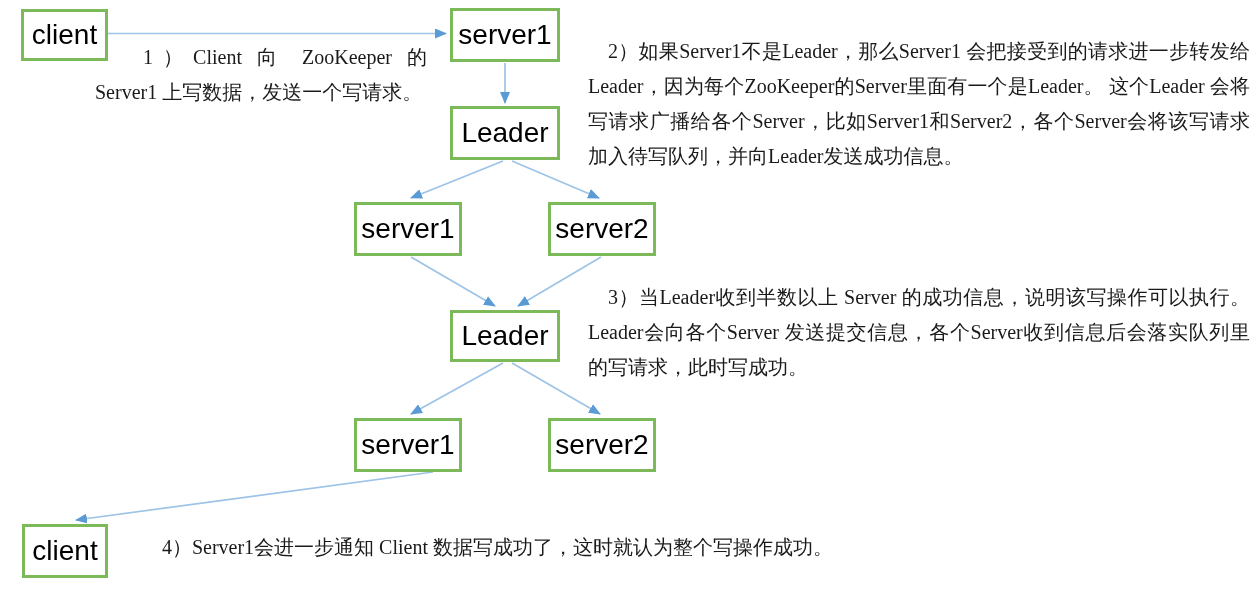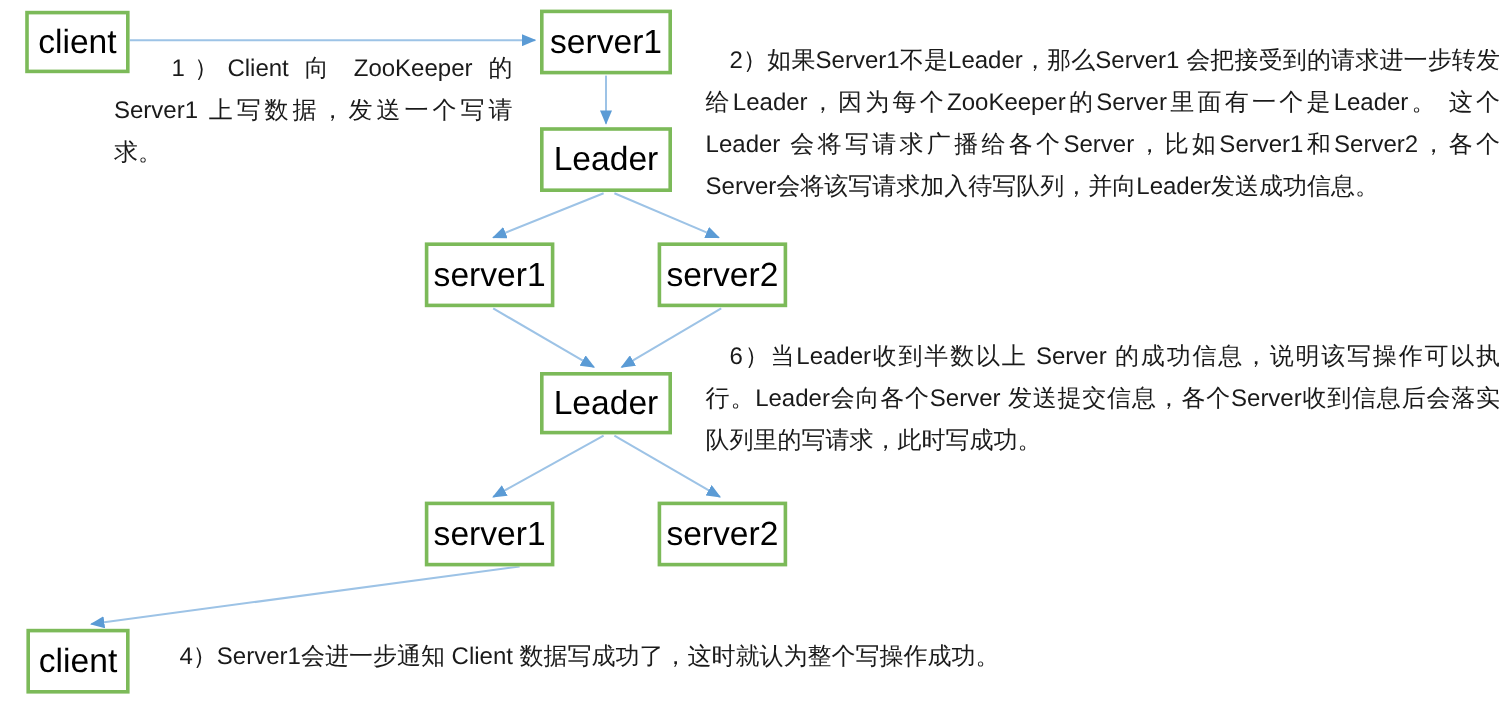--- a/index.html
+++ b/index.html
@@ -33,21 +33,21 @@
   .n1{left:450px;top:8px;width:110px;height:54px;}
   .n2{left:450px;top:106px;width:110px;height:54px;}
   .n3{left:354px;top:202px;width:108px;height:54px;}
   .n4{left:548px;top:202px;width:108px;height:54px;}
   .n5{left:450px;top:310px;width:110px;height:52px;}
   .n6{left:354px;top:418px;width:108px;height:54px;}
   .n7{left:548px;top:418px;width:108px;height:54px;}
   .n8{left:22px;top:524px;width:86px;height:54px;}
   .ann{
     position:absolute;
-    font-family:Liberation Sans, sans-serif;
+    font-family:Liberation Serif, serif;
     font-size:20px;line-height:35px;
     color:var(--text);
     text-align:justify;
   }
   .p1{left:95px;top:40px;width:332px;text-indent:48px;}
   .p2{left:588px;top:34px;width:662px;text-indent:20px;}
   .p3{left:588px;top:280px;width:662px;text-indent:20px;}
   .p4{left:133px;top:530px;width:700px;text-indent:0;text-align:right;}
 </style>
 </head>
@@ -95,16 +95,16 @@
   </div>
   <div class="node n7">
     <span>server2</span>
   </div>
   <div class="node n8">
     <span>client</span>
   </div>
 
   <div class="ann p1">1）Client 向 ZooKeeper 的 Server1 上写数据，发送一个写请求。</div>
   <div class="ann p2">2）如果Server1不是Leader，那么Server1 会把接受到的请求进一步转发给Leader，因为每个ZooKeeper的Server里面有一个是Leader。 这个Leader 会将写请求广播给各个Server，比如Server1和Server2，各个Server会将该写请求加入待写队列，并向Leader发送成功信息。</div>
-  <div class="ann p3">6）当Leader收到半数以上 Server 的成功信息，说明该写操作可以执行。Leader会向各个Server 发送提交信息，各个Server收到信息后会落实队列里的写请求，此时写成功。</div>
+  <div class="ann p3">3）当Leader收到半数以上 Server 的成功信息，说明该写操作可以执行。Leader会向各个Server 发送提交信息，各个Server收到信息后会落实队列里的写请求，此时写成功。</div>
   <div class="ann p4">4）Server1会进一步通知 Client 数据写成功了，这时就认为整个写操作成功。</div>
 
 </div>
 
 </body></html>

